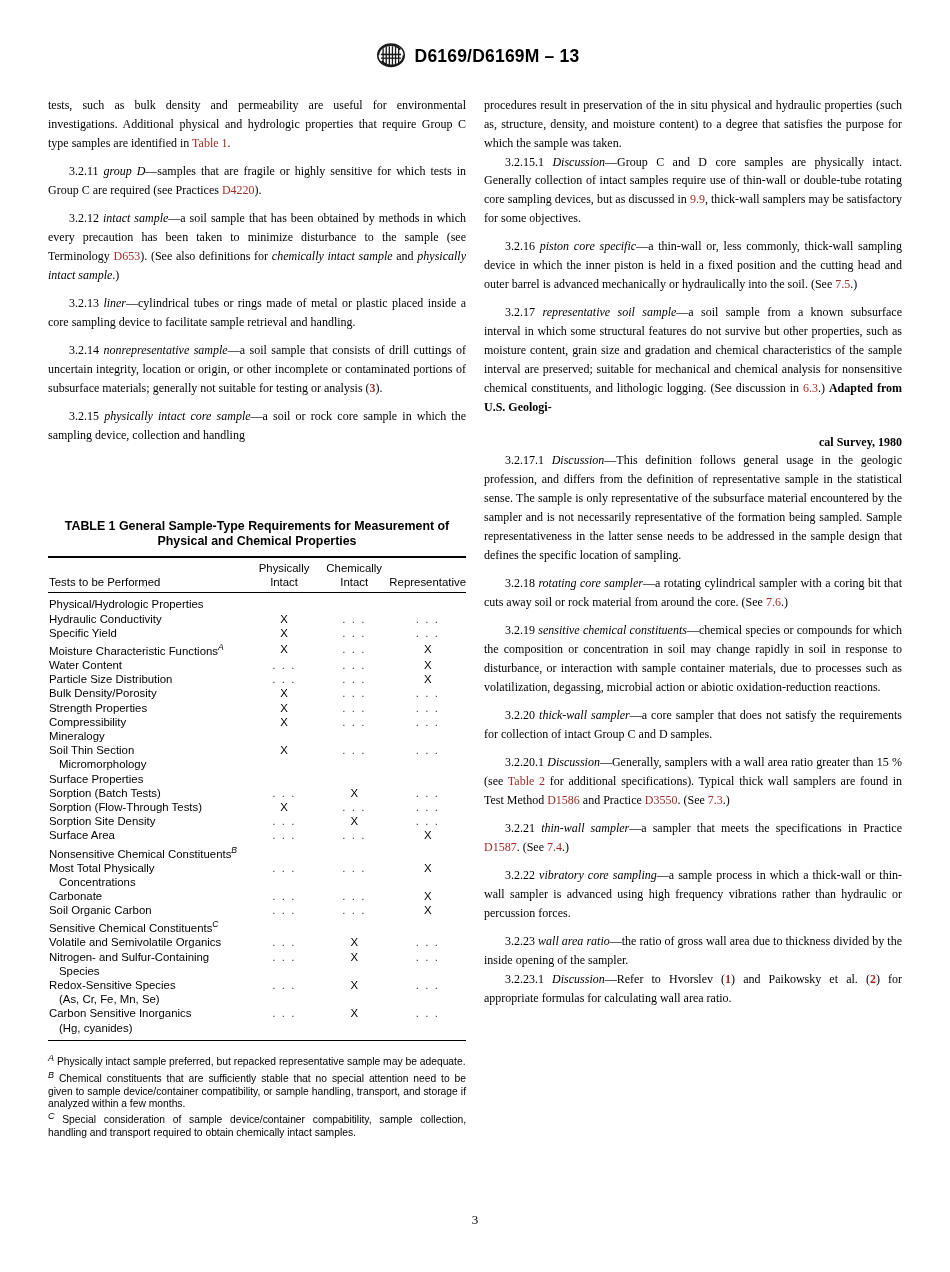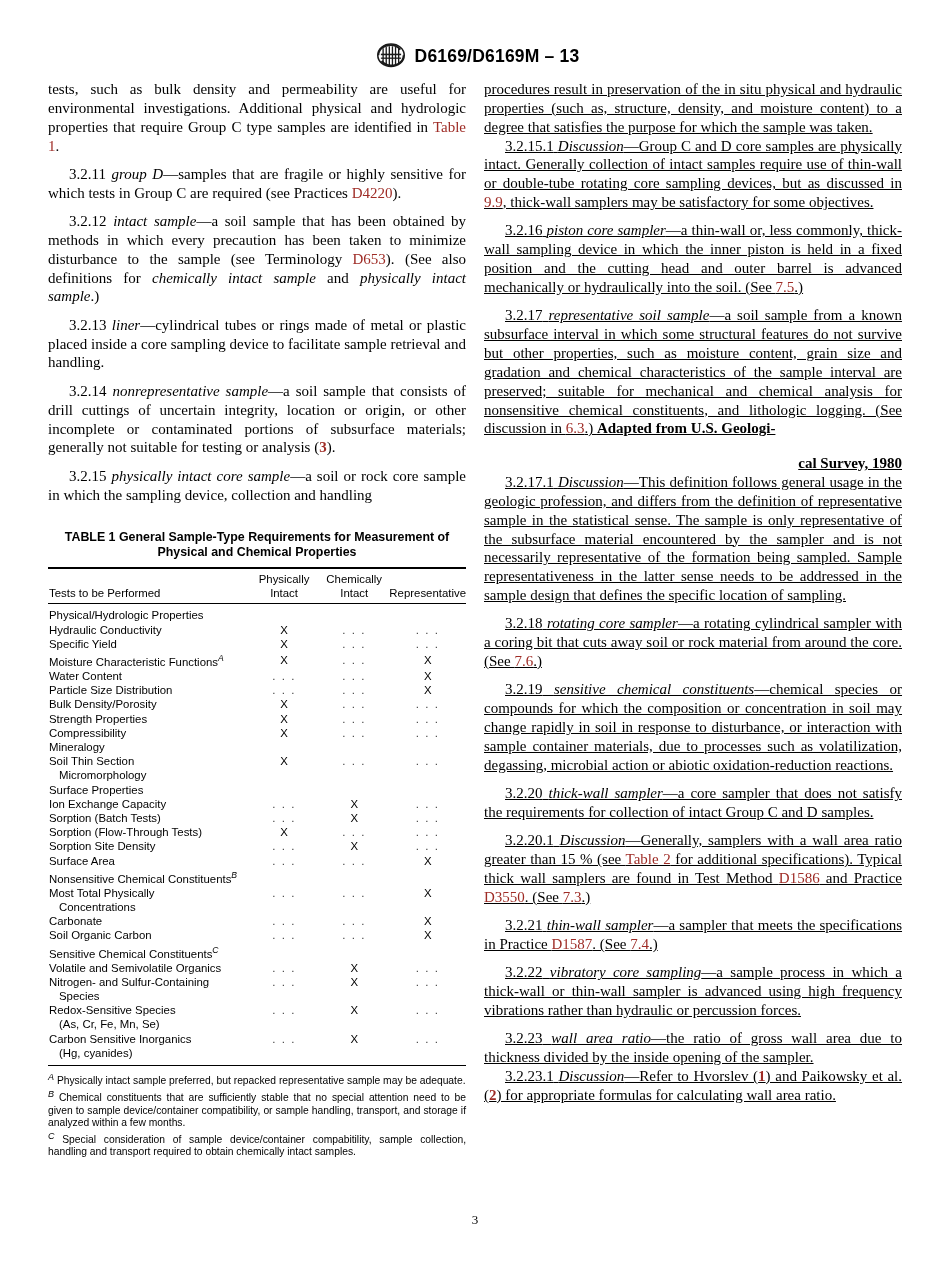--- a/index.html
+++ b/index.html
@@ -41,50 +41,50 @@
     font-family: "Liberation Sans", sans-serif;
     font-weight: bold;
     font-size: 17.5px;
     letter-spacing: 0.2px;
     white-space: nowrap;
   }
 
   
   .col {
     position: absolute;
-    top: 80px;
+    top: 96px;
     width: 418px;
-    font-size: 15px;
+    font-size: 12px;
     line-height: 18.85px;
     text-align: justify;
     text-justify: inter-word;
     hyphens: manual;
   }
   .col-left { left: 48px; }
-  .col-right { left: 484px; text-decoration: underline; }
+  .col-right { left: 484px; }
 
   p {
     margin: 0;
     text-align: justify;
   }
   p.cont { text-indent: 0; }
   p.para { text-indent: 21px; margin-top: 9.5px; }
   p.para-tight { text-indent: 21px; }
 
   .it { font-style: italic; }
   .bd { font-weight: bold; margin-top: 16px; }
   .lnk { color: #9E2B25; }
   .ref { color: #9E2B25; font-weight: bold; }
   .right-align { text-align: right; display: block; }
 
   
   .table-block {
     position: absolute;
     left: 48px;
-    top: 530px;
+    top: 519px;
     width: 418px;
     font-family: "Liberation Sans", sans-serif;
   }
   .table-title {
     font-size: 12.4px;
     font-weight: bold;
     text-align: center;
     line-height: 15px;
     margin-bottom: 7px;
     padding: 0 2px;
@@ -130,21 +130,21 @@
     border-top: 1.6px solid #000;
     height: 0;
     margin-top: 2px;
   }
 
   .footnotes {
     font-family: "Liberation Sans", sans-serif;
     font-size: 10.3px;
     line-height: 12.4px;
     text-align: justify;
-    margin-top: 5px;
+    margin-top: 11px;
   }
   .footnotes p { margin: 0; text-align: justify; }
   .fn-mark { font-style: italic; font-size: 9px; vertical-align: super; }
 
   
   .page-number {
     position: absolute;
     left: 0;
     top: 1212px;
     width: 950px;
@@ -284,26 +284,20 @@
             <td class="c-val"></td>
             <td class="c-val-last"></td>
           </tr>
           <tr>
             <td class="c-test"><span>Surface Properties</span></td>
             <td class="c-val"></td>
             <td class="c-val"></td>
             <td class="c-val-last"></td>
           </tr>
           <tr>
-            <td class="c-test"><span>Ion Exchange Capacity</span></td>
-            <td class="c-val"><span class="dots">. . .</span></td>
-            <td class="c-val">X</td>
-            <td class="c-val-last"><span class="dots">. . .</span></td>
-          </tr>
-          <tr>
             <td class="c-test"><span>Sorption (Batch Tests)</span></td>
             <td class="c-val"><span class="dots">. . .</span></td>
             <td class="c-val">X</td>
             <td class="c-val-last"><span class="dots">. . .</span></td>
           </tr>
           <tr>
             <td class="c-test"><span>Sorption (Flow-Through Tests)</span></td>
             <td class="c-val">X</td>
             <td class="c-val"><span class="dots">. . .</span></td>
             <td class="c-val-last"><span class="dots">. . .</span></td>
@@ -408,21 +402,21 @@
         <p><span class="fn-mark">C</span><span> Special consideration of sample device/container compabitility, sample collection, handling and transport required to obtain chemically intact samples.</span></p>
       </div>
   </div>
 
   <div class="col col-right">
 
     <p class="cont"><span>procedures result in preservation of the in situ physical and hydraulic properties (such as, structure, density, and moisture content) to a degree that satisfies the purpose for which the sample was taken.</span></p>
 
     <p class="para-tight"><span>3.2.15.1</span> <span class="it">Discussion</span><span>—Group C and D core samples are physically intact. Generally collection of intact samples require use of thin-wall or double-tube rotating core sampling devices, but as discussed in </span><span class="lnk">9.9</span><span>, thick-wall samplers may be satisfactory for some objectives.</span></p>
 
-    <p class="para"><span>3.2.16</span> <span class="it">piston core sampler</span><span>—a thin-wall or, less commonly, thick-wall sampling device in which the inner piston is held in a fixed position and the cutting head and outer barrel is advanced mechanically or hydraulically into the soil. (See </span><span class="lnk">7.5</span><span>.)</span></p>
+    <p class="para"><span>3.2.16</span> <span class="it">piston core specific</span><span>—a thin-wall or, less commonly, thick-wall sampling device in which the inner piston is held in a fixed position and the cutting head and outer barrel is advanced mechanically or hydraulically into the soil. (See </span><span class="lnk">7.5</span><span>.)</span></p>
 
     <p class="para"><span>3.2.17</span> <span class="it">representative soil sample</span><span>—a soil sample from a known subsurface interval in which some structural features do not survive but other properties, such as moisture content, grain size and gradation and chemical characteristics of the sample interval are preserved; suitable for mechanical and chemical analysis for nonsensitive chemical constituents, and lithologic logging. (See discussion in </span><span class="lnk">6.3</span><span>.) </span><span class="bd">Adapted from U.S. Geologi-</span></p>
     <p class="cont">
         <span class="bd right-align">cal Survey, 1980</span>
       </p>
 
     <p class="para-tight"><span>3.2.17.1</span> <span class="it">Discussion</span><span>—This definition follows general usage in the geologic profession, and differs from the definition of representative sample in the statistical sense. The sample is only representative of the subsurface material encountered by the sampler and is not necessarily representative of the formation being sampled. Sample representativeness in the latter sense needs to be addressed in the sample design that defines the specific location of sampling.</span></p>
 
     <p class="para"><span>3.2.18</span> <span class="it">rotating core sampler</span><span>—a rotating cylindrical sampler with a coring bit that cuts away soil or rock material from around the core. (See </span><span class="lnk">7.6</span><span>.)</span></p>
 

